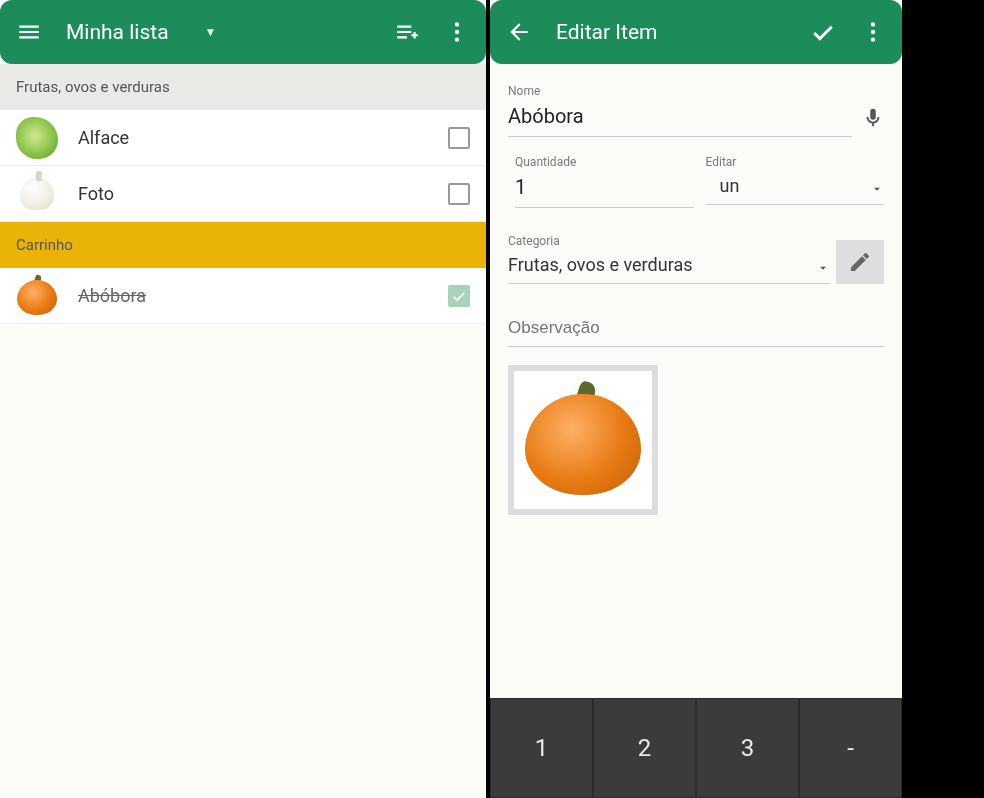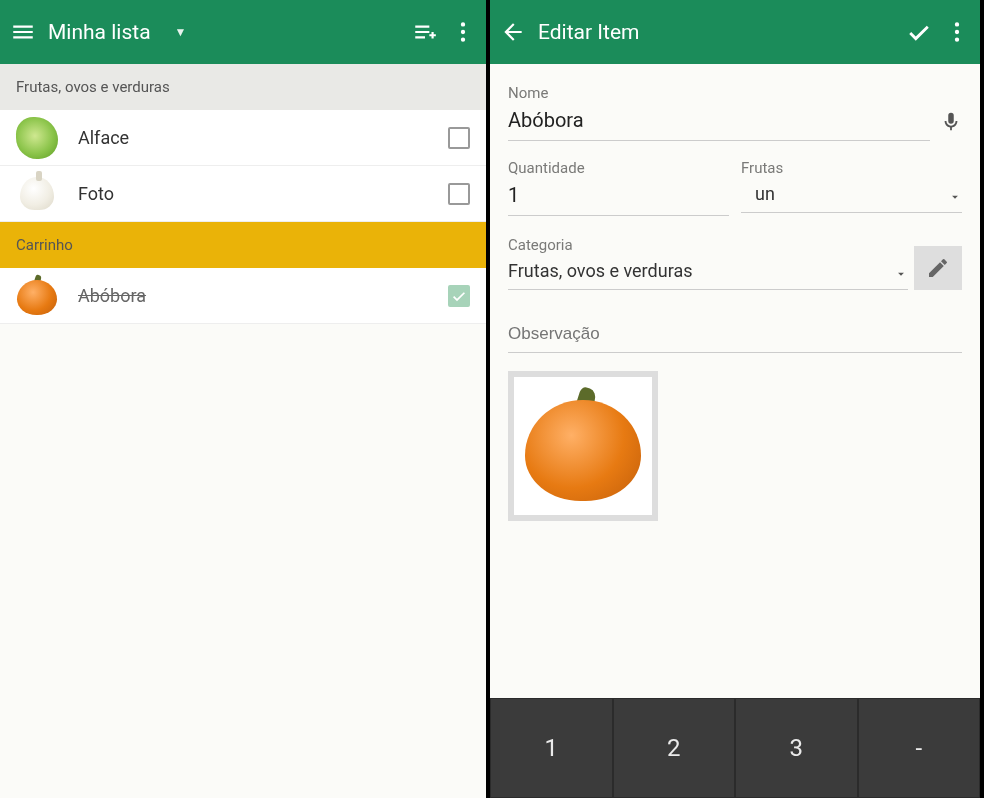--- a/index.html
+++ b/index.html
@@ -6,29 +6,30 @@
   body {
     width: 984px;
     height: 798px;
     font-family: -apple-system, BlinkMacSystemFont, "Segoe UI", Roboto, sans-serif;
     display: flex;
     background: #000;
     overflow: hidden;
   }
   .pane { background:#fbfbf8; position:relative; display:flex; flex-direction:column; overflow:hidden; }
   .pane-left { width:490px; height:798px; border-right:4px solid #000; }
-  .pane-right { width:490px; height:798px; }
+  .pane-right { width:412px; height:798px; }
   .appbar {
     background: #1b8c5a;
     color:#fff;
     height:64px;
     display:flex;
     align-items:center;
-    padding:0 10px;
-    gap:12px;
+    padding:0 16px;
+    gap:24px;
+    border-radius:12px;
   }
   .appbar .title { font-size:21px; font-weight:400; }
   .appbar .spacer { flex:1; }
   .appbar .dropdown-arrow { font-size:12px; opacity:.9; margin-left:12px; }
   .icn { width:26px; height:26px; display:flex; align-items:center; justify-content:center; fill:#fff; }
   .section-header {
     background:#e9e9e6;
     color:#555;
     font-size:15px;
     padding:14px 16px;
@@ -47,36 +48,36 @@
   }
   .item-img { width:42px; height:42px; border-radius:4px; display:flex; align-items:center; justify-content:center; }
   .item-name { flex:1; font-size:18px; color:#333; }
   .item-name.done { text-decoration:line-through; color:#666; }
   .chk { width:22px; height:22px; border:2px solid #999; border-radius:2px; display:flex; align-items:center; justify-content:center; }
   .chk.checked { background:#a7d3b9; border-color:#a7d3b9; }
   .chk.checked svg { fill:#fff; }
 
   
   .form { padding:12px 18px 0 18px; flex:1; overflow:hidden; }
-  .fld-label { font-size:15px; color:#7a7a78; margin-top:8px; }
+  .fld-label { font-size:12px; color:#7a7a78; margin-top:8px; }
   .fld-label.focus { color:#1b8c5a; }
   .fld-input {
     font-size:20px; color:#222;
     border:none; border-bottom:1px solid #ccc;
     background:transparent; width:100%;
     padding:6px 0 8px 0;
   }
   .fld-input.focus { border-bottom:2px solid #1b8c5a; color:#1b8c5a; }
-  .row2 { display:flex; gap:12px; margin-top:10px; }
+  .row2 { display:flex; gap:12px; margin-top:10px;margin-left:7px; }
   .col { flex:1; display:flex; flex-direction:column; }
   .name-row { display:flex; align-items:flex-end; gap:10px; }
   .select-row { display:flex; align-items:flex-end; border-bottom:1px solid #ccc; padding:6px 0 8px 0; font-size:18px; color:#333; }
   .select-row .dd { margin-left:auto; }
   .cart-row { display:flex; align-items:center; gap:10px; padding-top:6px; }
-  .cat-row { display:flex; gap:6px; align-items:flex-end; margin-top:12px; }
+  .cat-row { display:flex; gap:6px; align-items:flex-end; margin-top:18px; }
   .cat-sel { flex:1; }
   .edit-btn {
     width:48px; height:44px; background:#dedede; display:flex; align-items:center; justify-content:center;
   }
   .obs-input {
     font-size:17px; color:#9a9a97; border:none; border-bottom:1px solid #ccc;
     width:100%; background:transparent; padding:10px 0 8px 0; margin-top:24px;
   }
   .photo-wrap { margin-top:18px; }
   .photo-box {
@@ -214,21 +215,21 @@
           </svg>
       </span>
     </div>
 
     <div class="row2">
       <div class="col">
         <div class="fld-label">Quantidade</div>
         <div class="fld-input">1</div>
       </div>
       <div class="col">
-        <div class="fld-label">Frutas</div>
+        <div class="fld-label">Editar</div>
         <div class="select-row">
           <span style="margin:0 auto 0 14px">un</span>
           <span class="dd">
             <svg viewBox="0 0 24 24" width="14" height="14" fill="#555">
                 <path d="M7 10l5 5 5-5z"></path>
               </svg>
           </span>
         </div>
       </div>
     </div>

